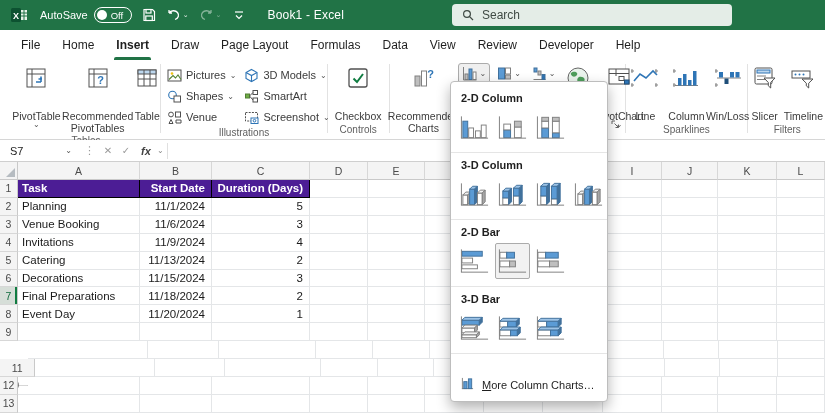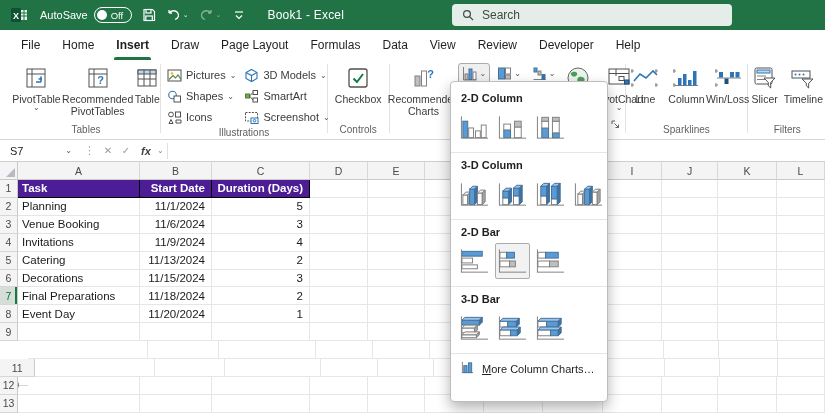--- a/index.html
+++ b/index.html
@@ -39,21 +39,21 @@
   .ribbon { position:absolute; left:0; top:60px; width:825px; height:80px; background:#fff;
     border-bottom:1px solid #D6D6D6; display:flex; align-items:stretch; padding-left:14px; }
   .rgroup { display:flex; flex-direction:column; position:relative; }
   .gbody { flex:1; display:flex; align-items:flex-start; padding-top:3px; }
   .glabel { text-align:center; font-size:10px; color:#5f5f5f; padding-bottom:4px; }
   .gsep { width:1px; background:#E2E2E2; margin:4px 2px 6px 2px; }
 
   .bigbtn { display:flex; flex-direction:column; align-items:center; padding:1px 2px;
     cursor:default; }
   .bicon { height:28px; display:flex; align-items:center; }
-  .blabel { font-size:10.5px; color:#3b3b3b; text-align:center; line-height:1.15; margin-top:1px; }
+  .blabel { font-size:10.5px; color:#3b3b3b; text-align:center; line-height:1.15; margin-top:18px; }
   .caret { display:block; text-align:center; font-size:8px; color:#555; line-height:6px; height:6px; }
 
   .illus-col { display:flex; flex-direction:column; gap:1px; margin:2px 4px 0 4px; }
   .smallbtn { display:flex; align-items:center; height:20px; gap:4px; cursor:default; }
   .smallbtn .slabel { font-size:11px; color:#3b3b3b; white-space:nowrap; }
   .scaret { font-size:8px; color:#555; }
 
   .chartsmall { display:flex; flex-direction:column; margin:0 3px; }
   .csrow { display:flex; gap:3px; }
   .csbtn { display:flex; align-items:center; gap:2px; padding:2px 3px; border:1px solid transparent;
@@ -96,21 +96,21 @@
   
   #chartmenu { position:absolute; left:450px; top:81px; width:158px; height:321px; background:#fff;
     border:1px solid #BDBDBD; border-radius:4px; box-shadow:0 6px 14px rgba(0,0,0,.30);
     z-index:50; padding:5px 0 0 0; }
   .msec-title { font-size:11px; font-weight:700; color:#1f1f1f; padding:5px 0 2px 10px; }
   .mrow { display:flex; gap:3px; padding:3px 0 6px 6px; }
   .mitem { width:35px; height:36px; display:flex; align-items:center; justify-content:center;
     border:1px solid transparent; border-radius:2px; cursor:default; }
   .mitem.hover { background:#F2F2F2; border-color:#ABABAB; }
   .msep { height:1px; background:#E5E5E5; margin:1px 0 1px 0; }
-  .mfooter { display:flex; align-items:center; gap:8px; padding:6px 10px; font-size:11px;
+  .mfooter { display:flex; align-items:center; gap:8px; padding:22px 10px; font-size:11px;
     color:#1f1f1f; cursor:default; }
 </style>
 </head>
 <body>
 
 <div class="titlebar">
   <span class="app-icon">
     <svg width="18" height="18" viewBox="0 0 18 18">
         <rect x="1" y="2" width="10" height="14" rx="1.5" fill="#0d5231"></rect>
         <text x="6" y="13" font-size="9" font-weight="bold" fill="#fff" text-anchor="middle" font-family="Liberation Sans,sans-serif">X</text>
@@ -233,21 +233,21 @@
             </svg>
           <span class="slabel">Shapes</span>
           <span class="scaret">⌄</span>
         </div>
         <div class="smallbtn">
           <svg width="15" height="15" viewBox="0 0 15 15">
               <circle cx="4" cy="4.5" r="2.4" fill="none" stroke="#505050"></circle>
               <rect x="8.5" y="2" width="5" height="5" fill="none" stroke="#505050"></rect>
               <path d="M4 9.5l2 4h-4zM9 10h5v3h-5z" fill="none" stroke="#505050"></path>
             </svg>
-          <span class="slabel">Icons</span>
+          <span class="slabel">Venue</span>
         </div>
       </div>
       <div class="illus-col">
         <div class="smallbtn">
           <svg width="15" height="15" viewBox="0 0 15 15">
               <path d="M7.5 1.5 L13 4.5 L13 10.5 L7.5 13.5 L2 10.5 L2 4.5 Z" fill="#fff" stroke="#2E75B6" stroke-width="1.1"></path>
               <path d="M2 4.5 L7.5 7.5 L13 4.5 M7.5 7.5 L7.5 13.5" fill="none" stroke="#2E75B6" stroke-width="1.1"></path>
             </svg>
           <span class="slabel">3D Models</span>
           <span class="scaret">⌄</span>

